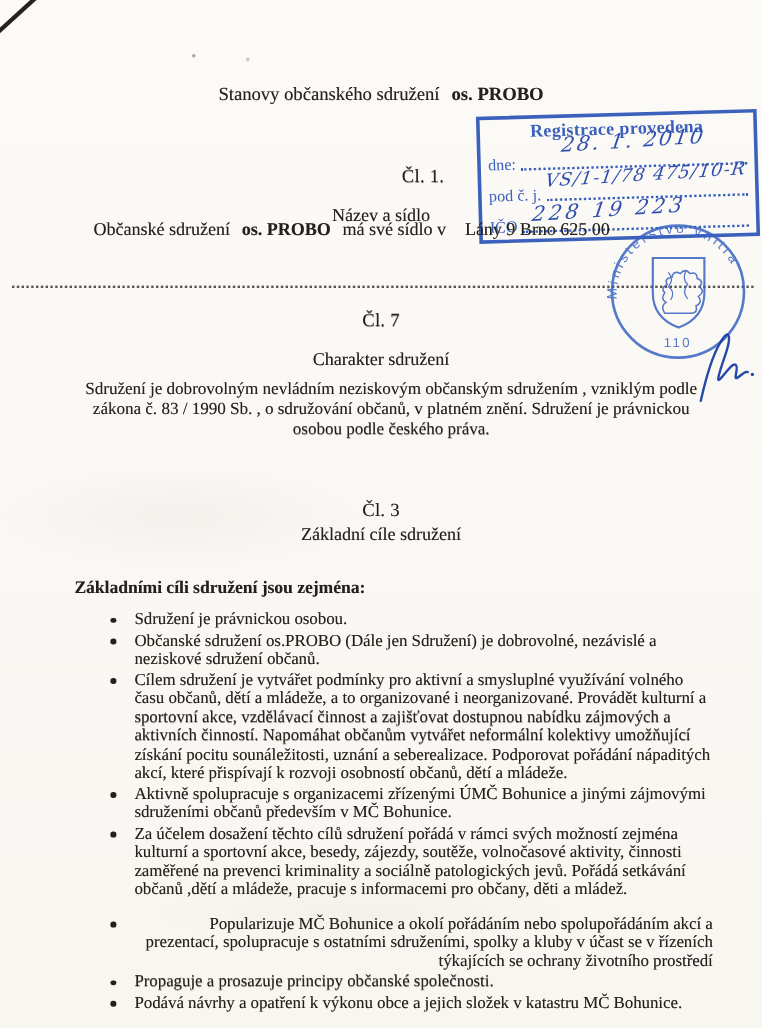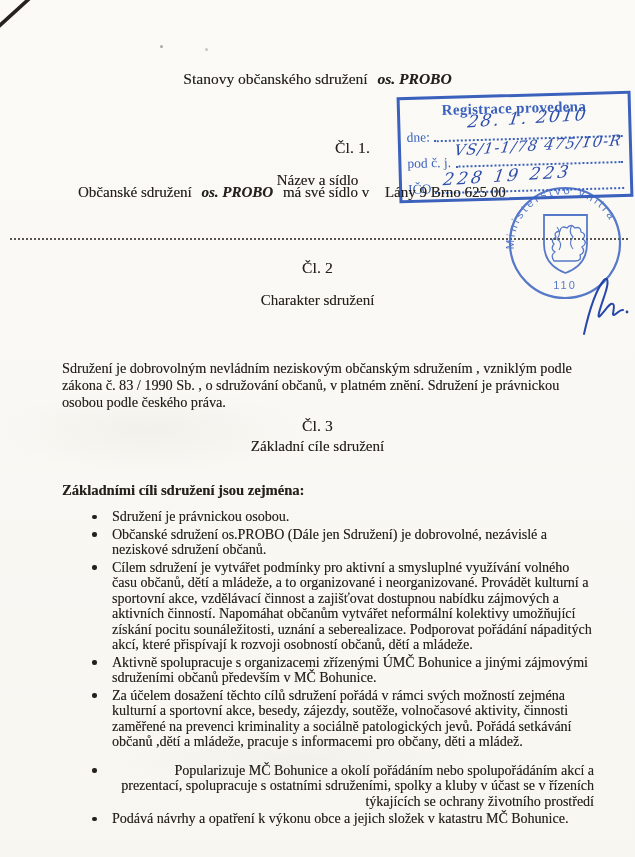--- a/index.html
+++ b/index.html
@@ -13,21 +13,21 @@
     background:
       radial-gradient(ellipse 220px 60px at 150px 430px, rgba(180,175,165,.10), transparent 70%),
       radial-gradient(ellipse 260px 50px at 300px 760px, rgba(180,175,165,.08), transparent 70%),
       linear-gradient(#fbfaf6,#f7f6f1);
     color:#24211d;
     overflow:hidden;
   }
   .txt{ text-shadow:0.2px 0.2px 0.4px rgba(45,40,33,.45); }
   .center{ position:absolute; left:0; width:100%; text-align:center; }
   .heading{ font-size:15.5px; letter-spacing:.2px; }
-  .bold{ font-weight:bold;font-style:italic; }
+  .bold{ font-weight:bold; }
 
   
   .corner-line{ position:absolute; left:-6px; top:-4px; }
   .speck{ position:absolute; width:3px; height:3px; border-radius:50%; background:#6b675f; opacity:.55; }
 
   
   .doc-title{ top:70px; font-size:15.5px; }
   .doc-title .org{ margin-left:10px; }
 
   
@@ -53,21 +53,21 @@
 
   
   .a1-h{ top:139px;padding-left:35px; }
   .a1-s{ top:172px; font-size:15px;}
   .a1-line{ position:absolute; left:78px; top:184px; font-size:15px; white-space:nowrap;}
   .a1-line .org{ margin:0 6px; }
   .a1-line .value{ margin-left:12px; }
   .dotline{ position:absolute; left:10px; right:7px; top:230px; height:8px; border-bottom:2.5px dotted #3c3933; opacity:.85;}
   .a2-h{ top:259px; }
   .a2-s{ top:292px; font-size:15px;}
-  .a2-p{ position:absolute; left:62px; top:316px; width:528px; font-size:14.2px; line-height:16.8px; text-align:left;margin-top:44px;}
+  .a2-p{ position:absolute; left:62px; top:316px; width:528px; font-size:14.2px; line-height:16.8px; text-align:center;}
   .a3-h{ top:417px; }
   .a3-s{ top:438px; font-size:15px;}
   .a3-i{ position:absolute; left:62px; top:482px; font-size:14.6px;font-weight:bold;}
 
   
   .goals{ position:absolute; left:88px; top:509px; width:506px; margin:0; padding:0; list-style:none; font-size:14px; line-height:15.5px;}
   .goals li{ position:relative; padding-left:24px; margin-bottom:2px; }
   .goals li::before{
     content:""; position:absolute; left:4px; top:5.5px;
     width:4.5px; height:4.5px; border-radius:50%; background:#24211d;
@@ -115,21 +115,21 @@
   <div class="center heading a1-h txt">Čl. 1.</div>
   <div class="center a1-s txt">Název a sídlo</div>
   <div class="a1-line txt">
     <span>Občanské sdružení</span>
     <span class="bold org">os. PROBO</span>
     <span>má své sídlo v</span>
     <span class="value">Lány 9 Brno 625 00</span>
   </div>
   <div class="dotline"></div>
 
-  <div class="center heading a2-h txt">Čl. 2</div>
+  <div class="center heading a2-h txt">Čl. 7</div>
   <div class="center a2-s txt">Charakter sdružení</div>
   <div class="a2-p txt">Sdružení je dobrovolným nevládním neziskovým občanským sdružením , vzniklým podle zákona č. 83 / 1990 Sb. , o sdružování občanů, v platném znění. Sdružení je právnickou osobou podle českého práva.</div>
 
   <svg class="round-stamp" width="146" height="126" viewBox="0 0 146 126">
     <circle cx="71" cy="60" r="55" fill="none" stroke="#3a63c2" stroke-width="2.2"></circle>
     <path id="arcTop" d="M 24 82 A 51 51 0 1 1 118 82" fill="none" stroke="none"></path>
     <text font-family="Liberation Sans, sans-serif" font-size="11.5" fill="#3a63c2" letter-spacing="2.5">
       <textPath href="#arcTop" startOffset="8%">Ministerstvo vnitra</textPath>
     </text>
 
@@ -150,16 +150,17 @@
   <div class="center a3-s txt">Základní cíle sdružení</div>
   <div class="a3-i txt">Základními cíli sdružení jsou zejména:</div>
 
   <ul class="goals txt">
     <li>Sdružení je právnickou osobou.</li>
     <li>Občanské sdružení os.PROBO  (Dále jen Sdružení) je dobrovolné, nezávislé a neziskové sdružení občanů.</li>
     <li>Cílem sdružení je vytvářet podmínky pro aktivní a smysluplné využívání volného času občanů, dětí a mládeže, a to organizované i neorganizované. Provádět kulturní a sportovní akce, vzdělávací činnost a zajišťovat dostupnou nabídku zájmových a aktivních činností. Napomáhat občanům vytvářet neformální kolektivy umožňující získání pocitu sounáležitosti, uznání a seberealizace. Podporovat pořádání nápaditých akcí, které přispívají k rozvoji osobností občanů, dětí a mládeže.</li>
     <li>Aktivně spolupracuje s organizacemi zřízenými ÚMČ Bohunice a jinými zájmovými sdruženími občanů především v MČ Bohunice.</li>
     <li>Za účelem dosažení těchto cílů sdružení pořádá v rámci svých možností zejména kulturní a sportovní akce, besedy, zájezdy, soutěže, volnočasové aktivity, činnosti zaměřené na prevenci kriminality a sociálně patologických jevů. Pořádá setkávání občanů ,dětí a mládeže, pracuje s informacemi pro občany, děti a mládež.</li>
     <li class="gap-before">Popularizuje MČ Bohunice a okolí pořádáním nebo spolupořádáním akcí a prezentací, spolupracuje s ostatními sdruženími, spolky a kluby v účast se v řízeních týkajících se ochrany životního prostředí</li>
+    <li>Propaguje a prosazuje principy občanské společnosti.</li>
     <li>Podává návrhy a opatření k výkonu obce a jejich složek v katastru MČ Bohunice.</li>
   </ul>
 
 </div>
 
 </body></html>

